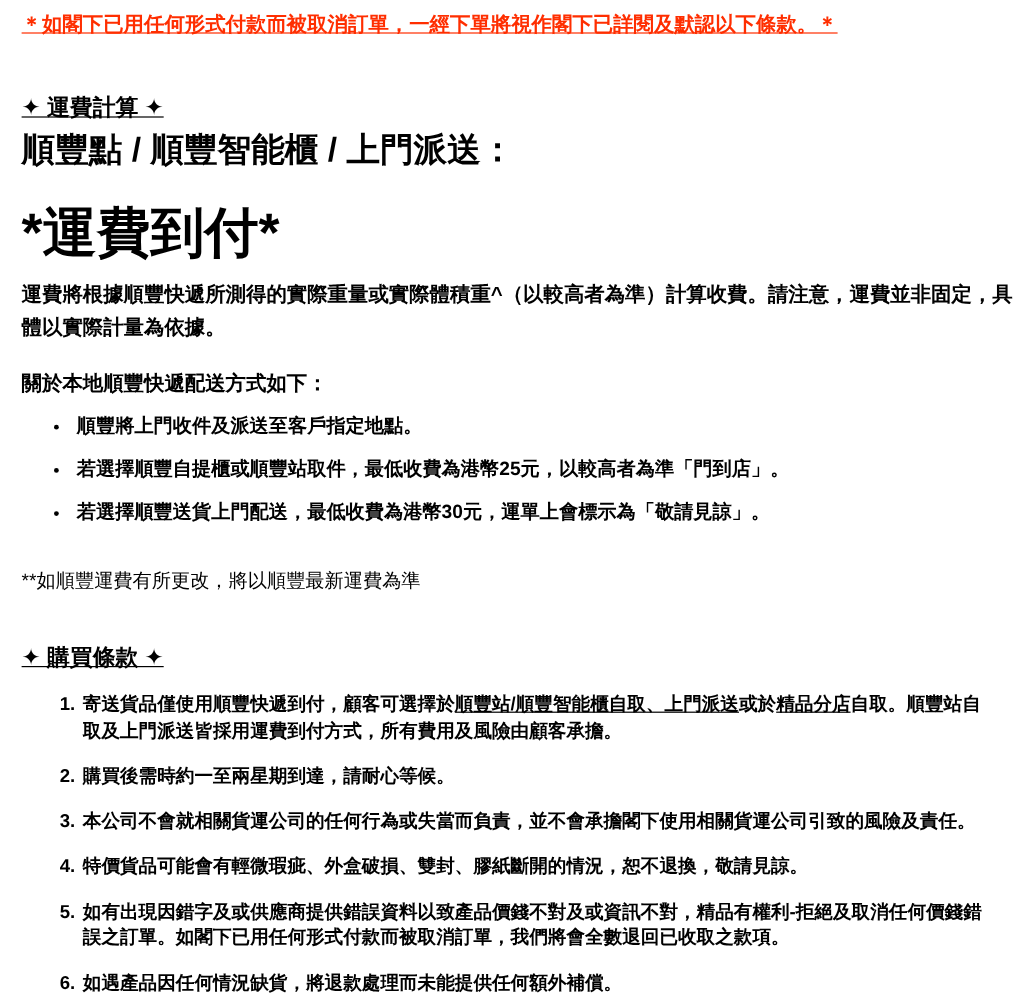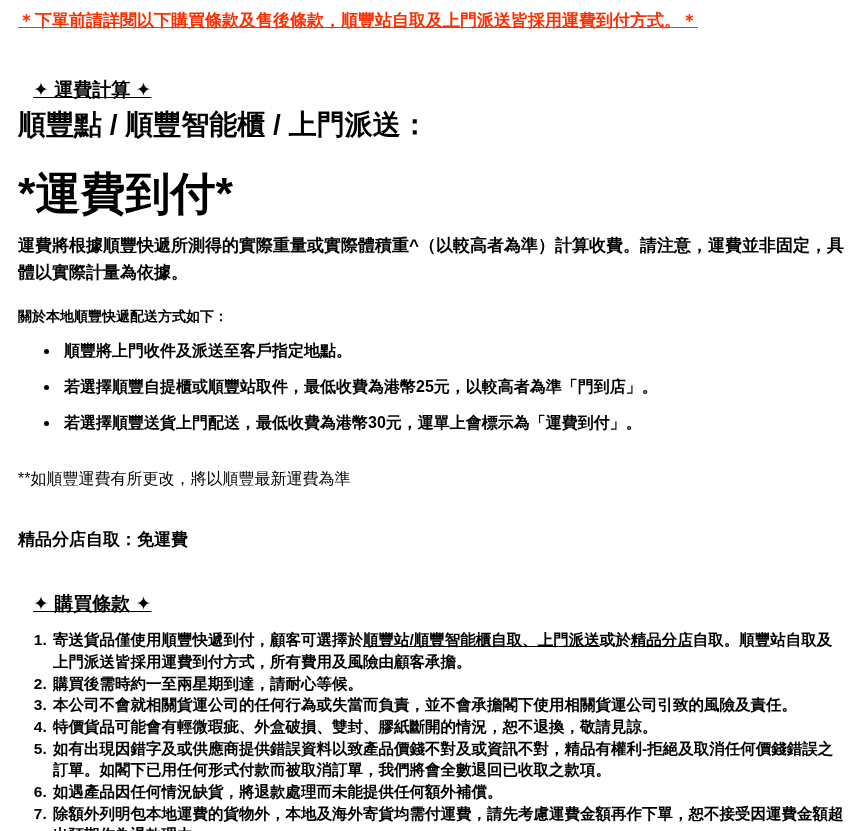--- a/index.html
+++ b/index.html
@@ -25,21 +25,21 @@
     font-size: 17px;
     line-height: 1.35;
     text-decoration: underline;
     margin: 2px 0 0 0;
   }
   
   .section-heading {
     font-size: 19px;
     font-weight: 700;
     text-decoration: underline;
-    margin: 44px 0 0 15px;
+    margin: 44px 0 0 0;
   }
   .section-heading.terms-gap {
     margin-top: 40px;
   }
   
   .sub-heading {
     font-size: 28px;
     font-weight: 700;
     margin: 5px 0 0 0;
     line-height: 1.2;
@@ -53,21 +53,21 @@
     margin: 27px 0 0 0;
     letter-spacing: 0px;
   }
   .body-bold {
     font-size: 17px;
     font-weight: 700;
     line-height: 1.6;
     margin: 14px 0 0 0;
   }
   .methods-heading {
-    font-size: 14px;
+    font-size: 17px;
     font-weight: 700;
     margin: 22px 0 0 0;
   }
   ul.bullets {
     margin: 14px 0 0 0;
     padding-left: 42px;
     font-size: 16px;
     font-weight: 700;
   }
   ul.bullets li {
@@ -87,56 +87,55 @@
     margin: 38px 0 0 0;
   }
   ol.terms-list {
     margin: 12px 0 0 0;
     padding-left: 33px;
     font-size: 15.5px;
     font-weight: 700;
     line-height: 1.4;
   }
   ol.terms-list li {
-    margin: 0;
+    margin: 16px;
     padding-left: 2px;
   }
   .u { text-decoration: underline; }
   .red-warning {
     color: #ff2e00;
     display: block;
   }
 </style>
 </head>
 <body>
 
 <main class="page">
 
-  <p class="top-notice">＊下單前請詳閱以下購買條款及售後條款，順豐站自取及上門派送皆採用運費到付方式。＊</p>
+  <p class="top-notice">＊如閣下已用任何形式付款而被取消訂單，一經下單將視作閣下已詳閱及默認以下條款。＊</p>
 
   <section>
     <h2 class="section-heading">✦ 運費計算 ✦</h2>
 
     <h1 class="sub-heading">順豐點 / 順豐智能櫃 / 上門派送：</h1>
 
     <p class="big-alert">*運費到付*</p>
 
     <p class="body-bold">運費將根據順豐快遞所測得的實際重量或實際體積重^（以較高者為準）計算收費。請注意，運費並非固定，具體以實際計量為依據。</p>
 
     <p class="methods-heading">關於本地順豐快遞配送方式如下：</p>
 
     <ul class="bullets">
       <li>順豐將上門收件及派送至客戶指定地點。</li>
       <li>若選擇順豐自提櫃或順豐站取件，最低收費為港幣25元，以較高者為準「門到店」。</li>
-      <li>若選擇順豐送貨上門配送，最低收費為港幣30元，運單上會標示為「運費到付」。</li>
+      <li>若選擇順豐送貨上門配送，最低收費為港幣30元，運單上會標示為「敬請見諒」。</li>
     </ul>
 
     <p class="body-regular">**如順豐運費有所更改，將以順豐最新運費為準</p>
 
-    <p class="pickup-note">精品分店自取：免運費</p>
   </section>
 
   <section>
     <h2 class="section-heading terms-gap">✦ 購買條款 ✦</h2>
 
     <ol class="terms-list">
       <li><span>寄送貨品僅使用順豐快遞到付，顧客可選擇於</span><span class="u">順豐站/順豐智能櫃自取、上門派送</span><span>或於</span><span class="u">精品分店</span><span>自取。順豐站自取及上門派送皆採用運費到付方式，所有費用及風險由顧客承擔。</span></li>
       <li>購買後需時約一至兩星期到達，請耐心等候。</li>
       <li>本公司不會就相關貨運公司的任何行為或失當而負責，並不會承擔閣下使用相關貨運公司引致的風險及責任。</li>
       <li>特價貨品可能會有輕微瑕疵、外盒破損、雙封、膠紙斷開的情況，恕不退換，敬請見諒。</li>

